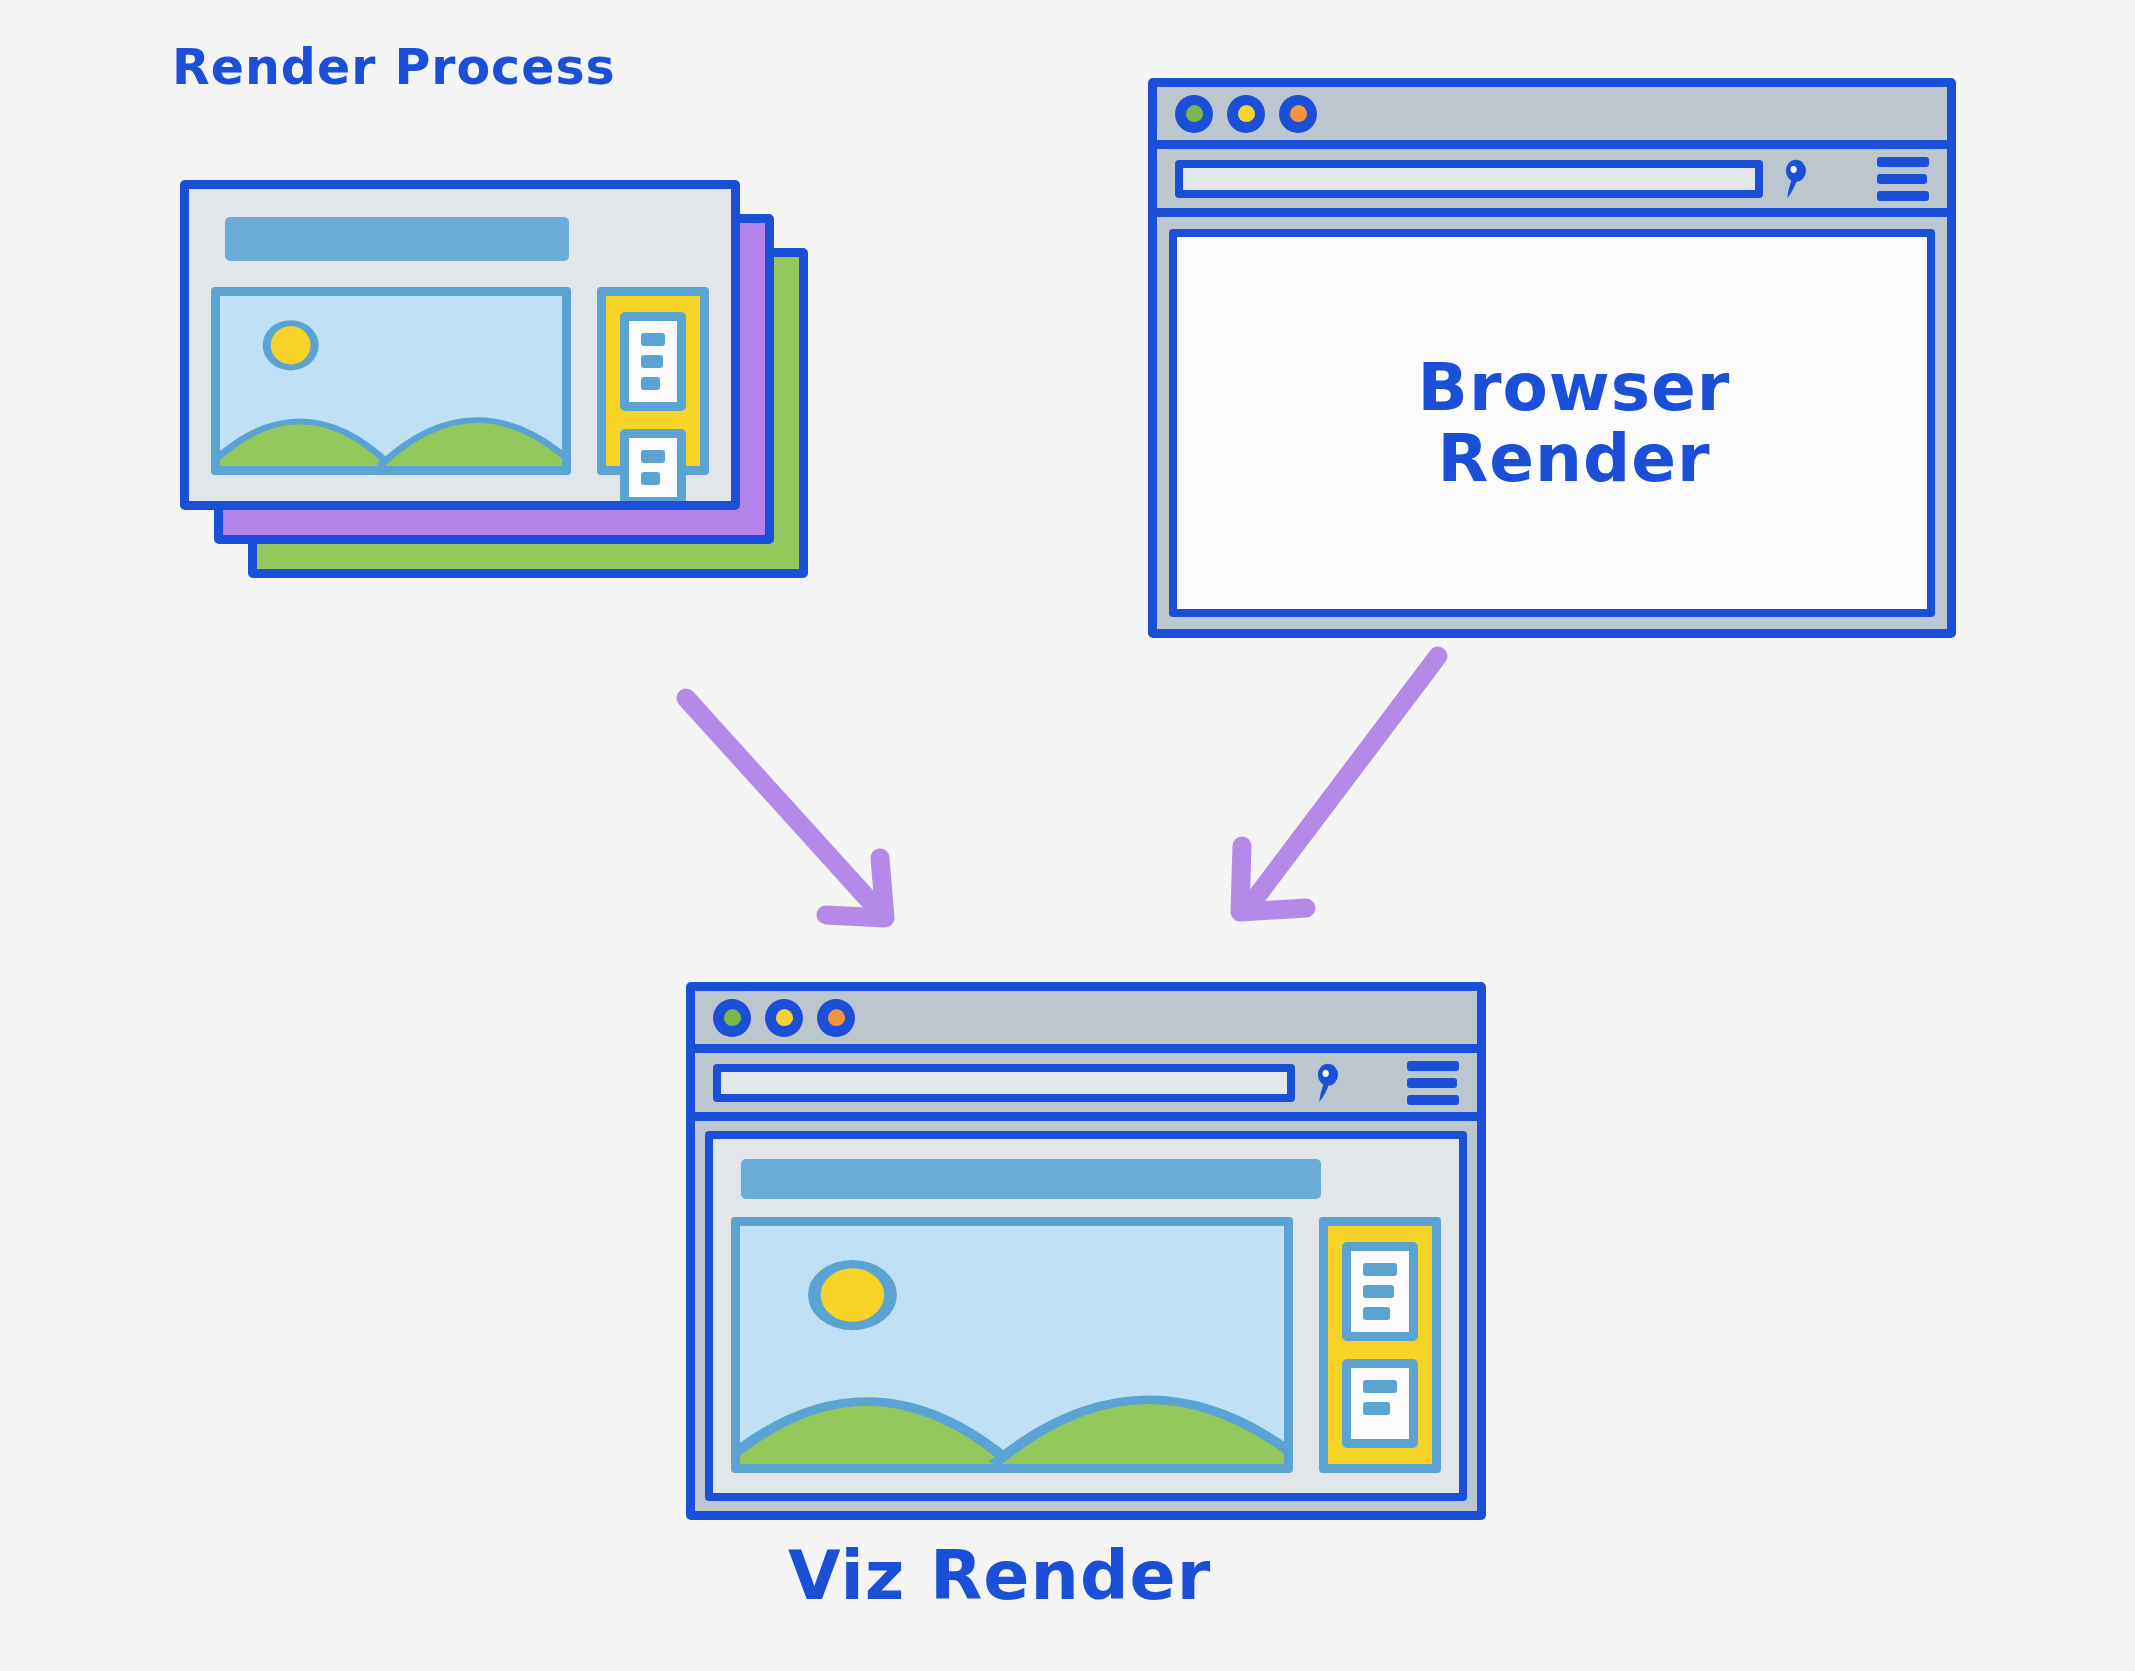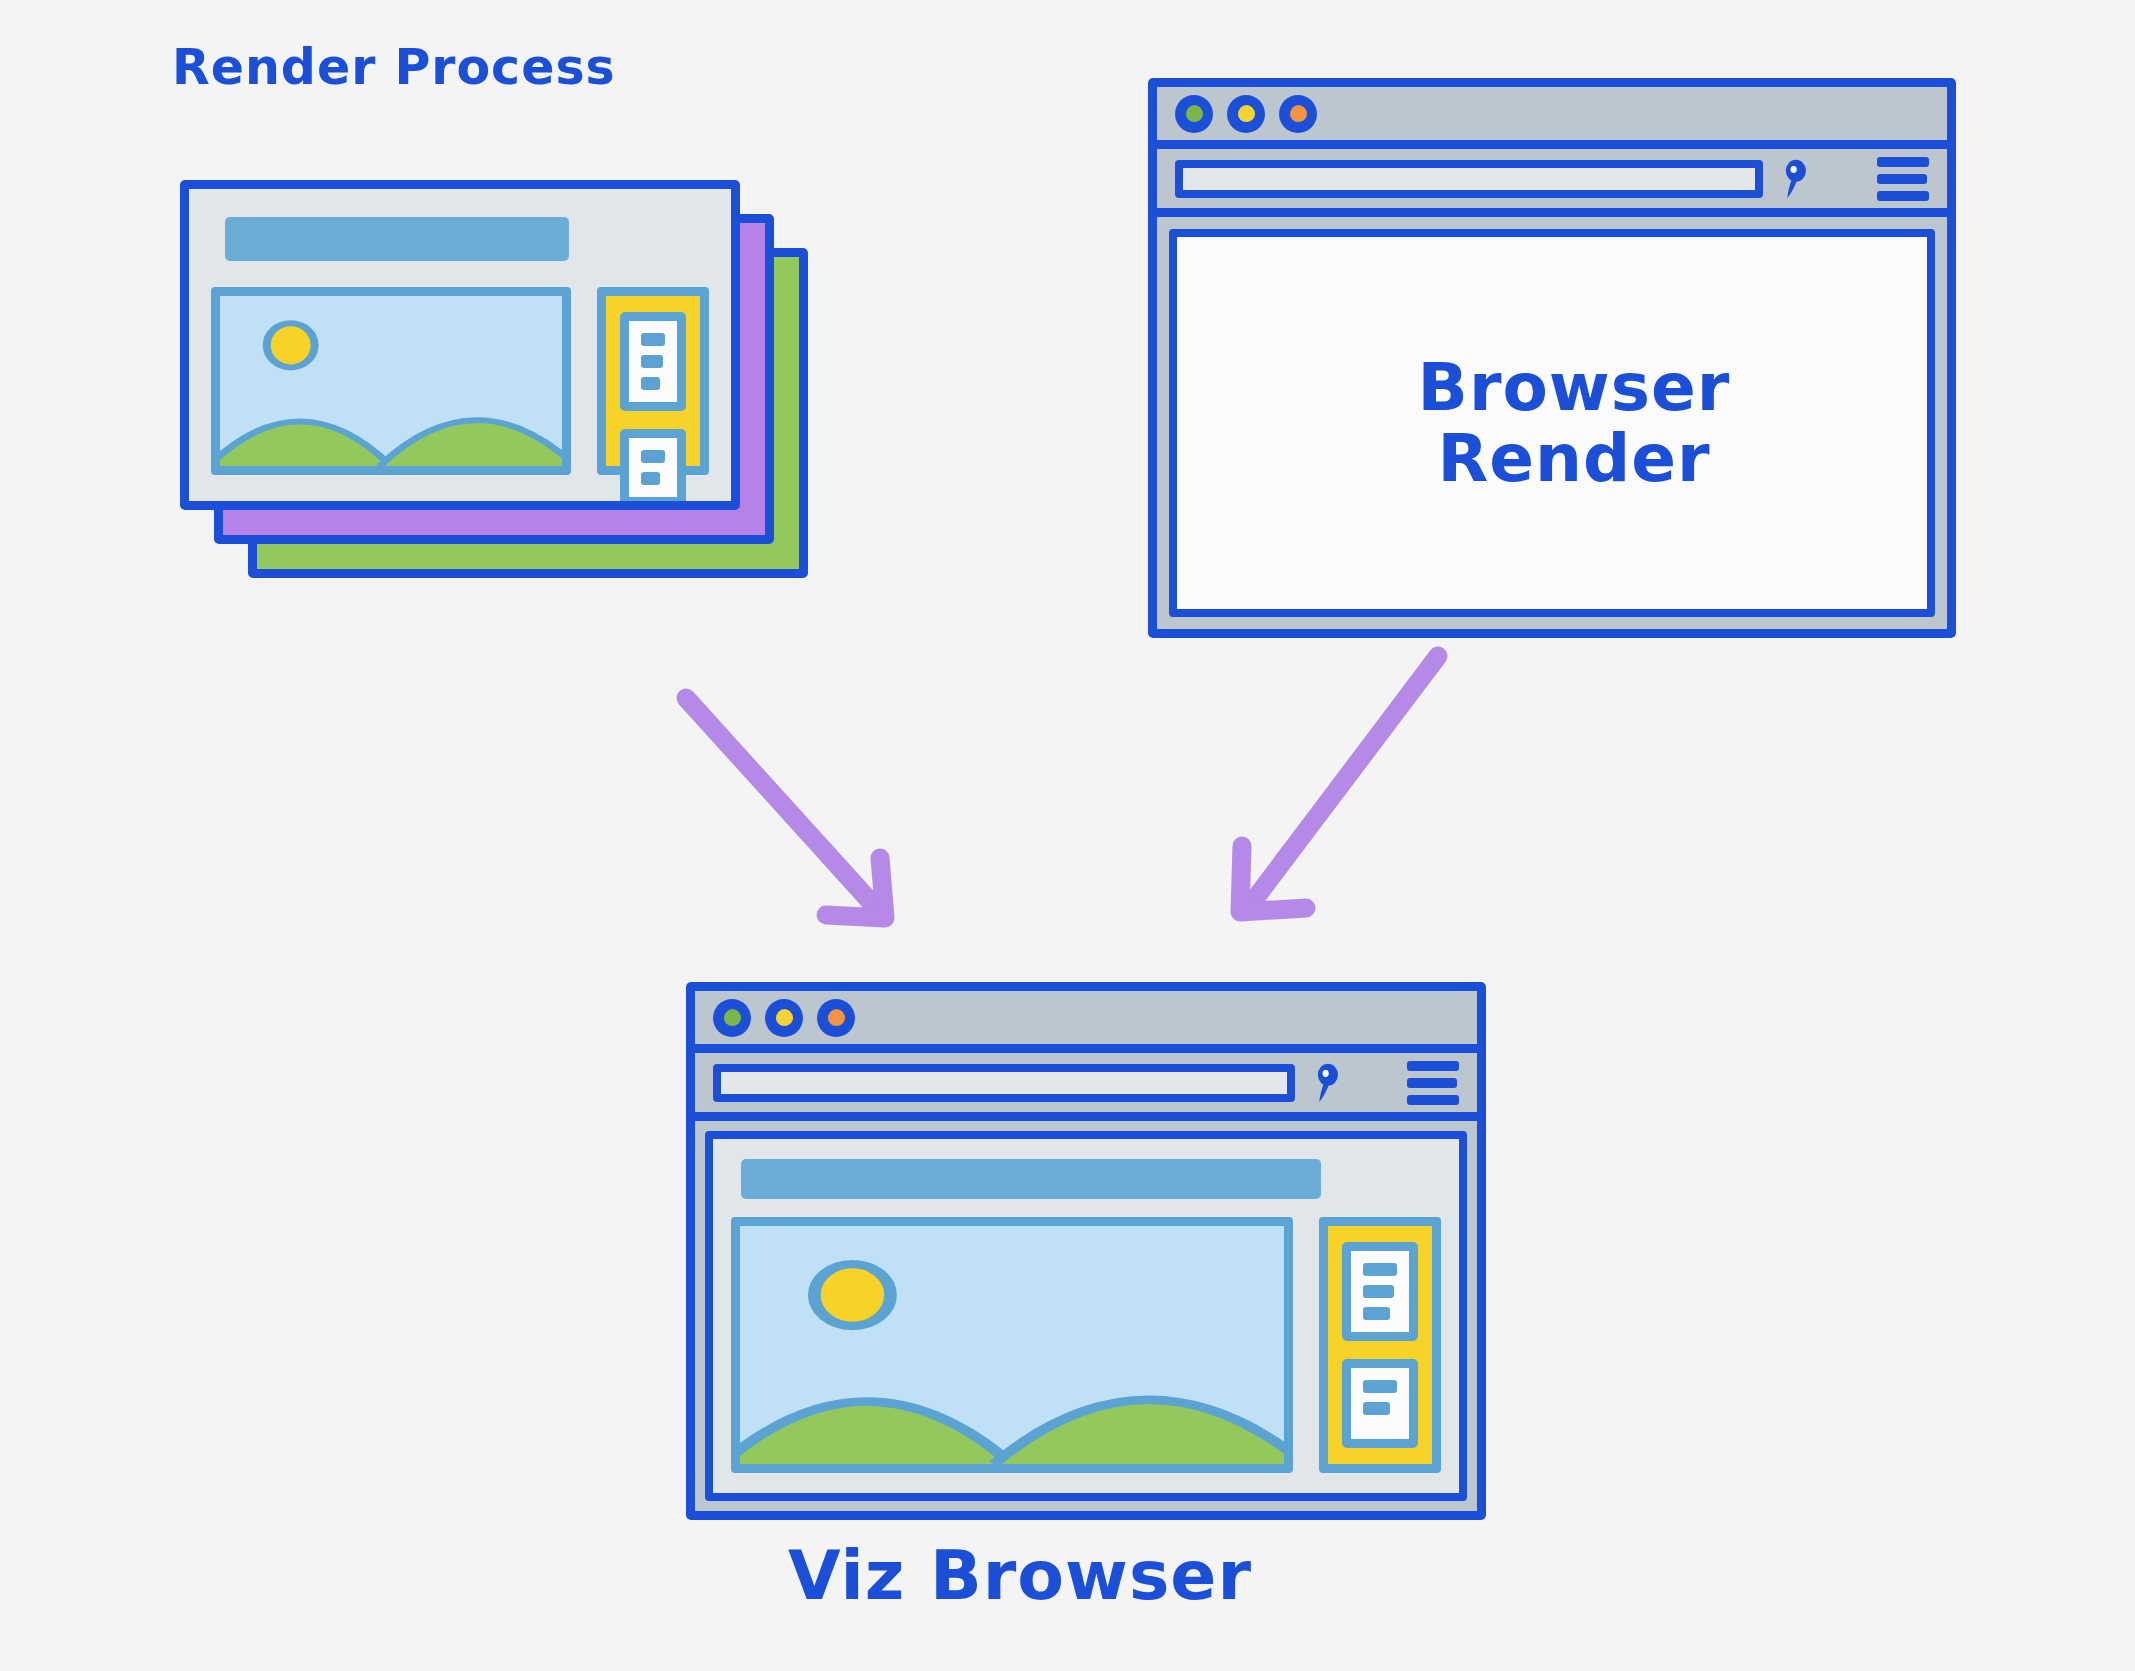--- a/index.html
+++ b/index.html
@@ -392,13 +392,13 @@
             <div class="ln w100"></div>
             <div class="ln w80"></div>
           </div>
         </div>
 
       </div>
     </div>
   </div>
 </div>
 
-<div class="hand-label" id="viz-process-label">Viz Browser</div>
+<div class="hand-label" id="viz-process-label">Viz Render</div>
 
 </body></html>

